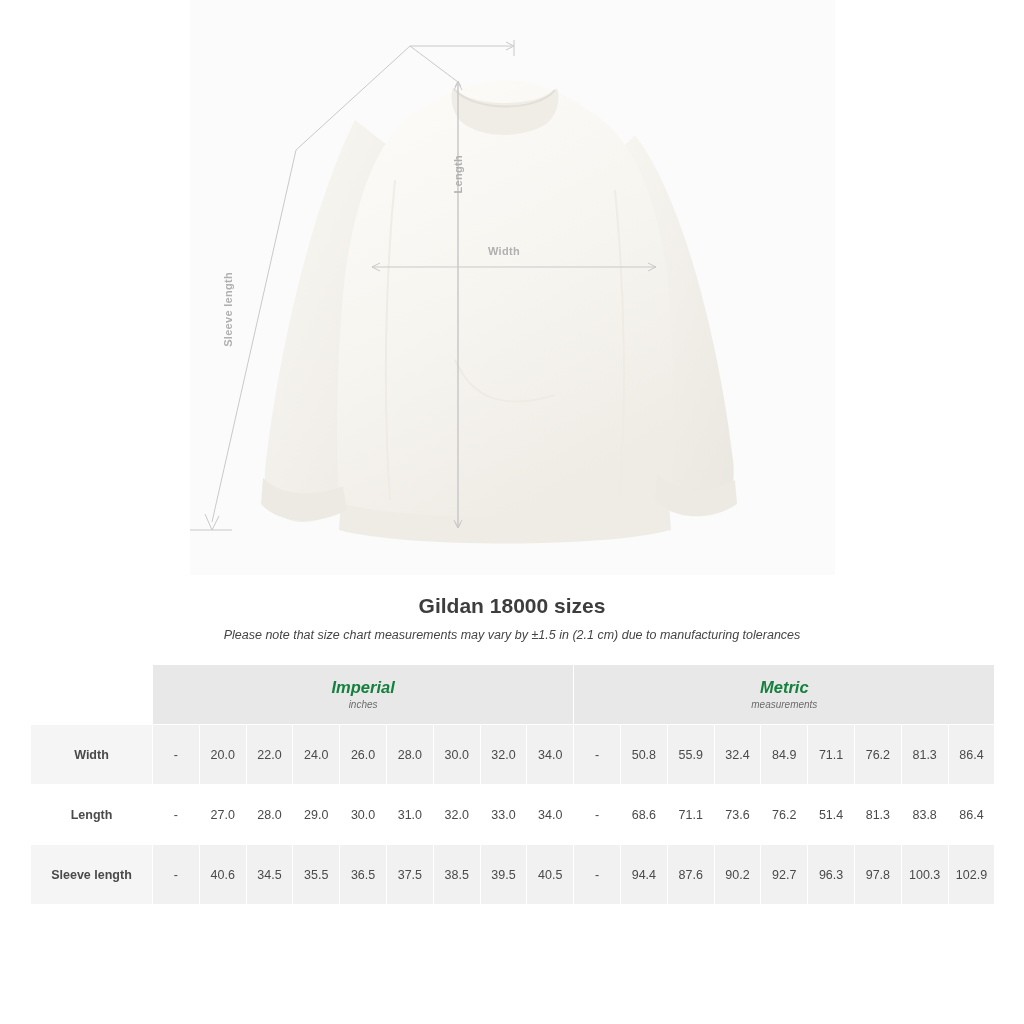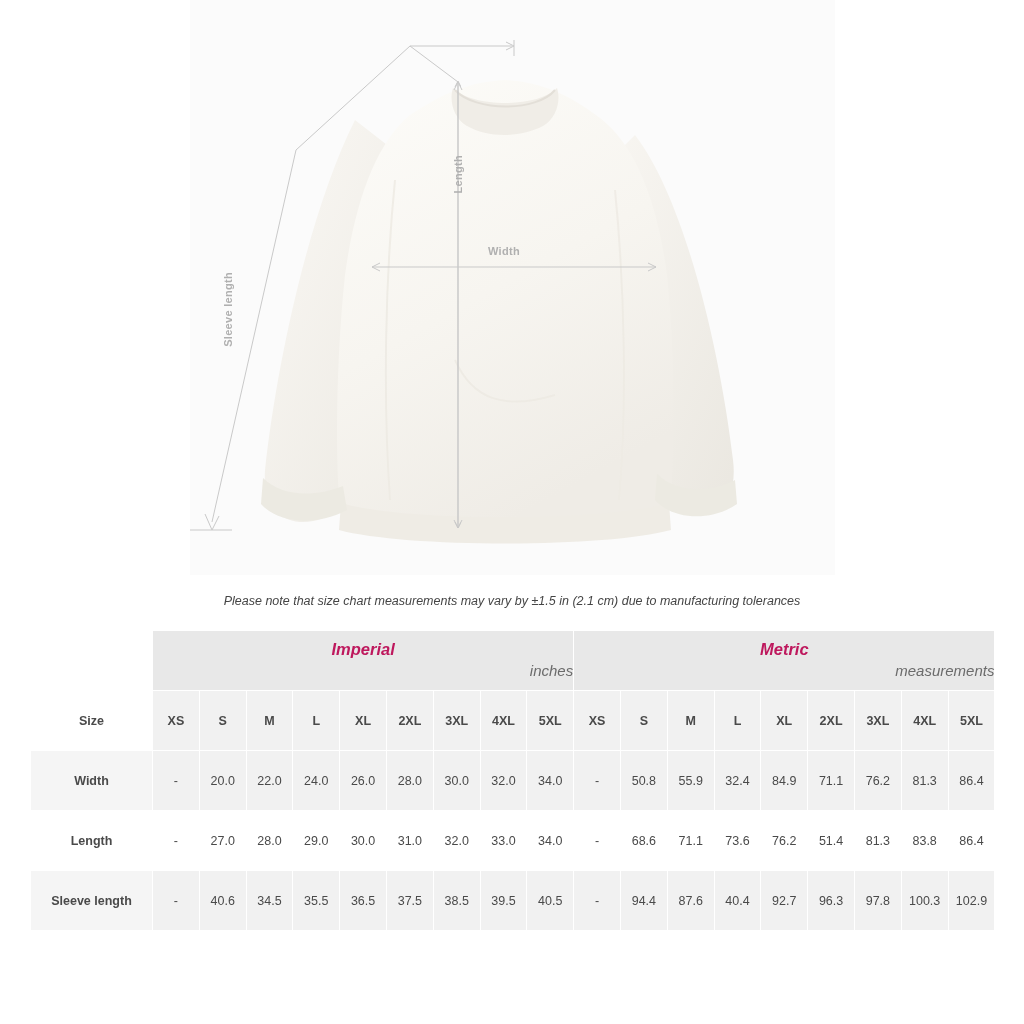--- a/index.html
+++ b/index.html
@@ -102,29 +102,28 @@
   }
   .unit-head {
     background: #e8e8e8;
     height: 72px;
     vertical-align: middle;
   }
   .unit-head .unit-name {
     font-size: 16.5px;
     font-style: italic;
     font-weight: bold;
-    color: #be185d;
+    color: #15803d;
     line-height: 1.25;
   }
   .unit-head .unit-sub {
-    font-size: 15px;
+    font-size: 10px;
     font-style: italic;
     color: #6b6b6b;
     line-height: 1.5;
-    text-align: right;
   }
   .corner-cell {
     background: #ffffff;
     border-color: #ffffff;
   }
   .row-head {
     background: #f5f5f5;
     font-weight: bold;
     font-size: 13px;
     color: #4a4a4a;
@@ -222,20 +221,21 @@
     <path d="M205 514 L212 530 L219 516" fill="none" stroke="#c9c9c9" stroke-width="1"></path>
     <path d="M190 530 L232 530" stroke="#c9c9c9" stroke-width="1"></path>
   </svg>
 
   <span class="measure-label label-length">Length</span>
   <span class="measure-label label-width">Width</span>
   <span class="measure-label label-sleeve">Sleeve length</span>
 </div>
 
 <div class="title-block">
+  <h1 class="chart-title">Gildan 18000 sizes</h1>
   <p class="chart-note">Please note that size chart measurements may vary by ±1.5 in (2.1 cm) due to manufacturing tolerances</p>
 </div>
 
 <div class="table-wrap">
   <table class="size-table">
     <colgroup>
       <col class="size-col">
       <col class="data-col">
         <col class="data-col">
         <col class="data-col">
@@ -259,41 +259,20 @@
         <tr>
           <td class="corner-cell"></td>
           <td class="unit-head" colspan="9">
             <div class="unit-name">Imperial</div>
             <div class="unit-sub">inches</div>
           </td>
           <td class="unit-head" colspan="9">
             <div class="unit-name">Metric</div>
             <div class="unit-sub">measurements</div>
           </td>
-        </tr>
-        <tr>
-          <td class="row-head-alt">Size</td>
-          <td class="col-head">XS</td>
-          <td class="col-head">S</td>
-          <td class="col-head">M</td>
-          <td class="col-head">L</td>
-          <td class="col-head">XL</td>
-          <td class="col-head">2XL</td>
-          <td class="col-head">3XL</td>
-          <td class="col-head">4XL</td>
-          <td class="col-head">5XL</td>
-          <td class="col-head">XS</td>
-          <td class="col-head">S</td>
-          <td class="col-head">M</td>
-          <td class="col-head">L</td>
-          <td class="col-head">XL</td>
-          <td class="col-head">2XL</td>
-          <td class="col-head">3XL</td>
-          <td class="col-head">4XL</td>
-          <td class="col-head">5XL</td>
         </tr>
         <tr>
           <td class="row-head">Width</td>
           <td class="cell-grey">-</td>
           <td class="cell-grey">20.0</td>
           <td class="cell-grey">22.0</td>
           <td class="cell-grey">24.0</td>
           <td class="cell-grey">26.0</td>
           <td class="cell-grey">28.0</td>
           <td class="cell-grey">30.0</td>
@@ -337,21 +316,21 @@
           <td class="cell-grey">34.5</td>
           <td class="cell-grey">35.5</td>
           <td class="cell-grey">36.5</td>
           <td class="cell-grey">37.5</td>
           <td class="cell-grey">38.5</td>
           <td class="cell-grey">39.5</td>
           <td class="cell-grey">40.5</td>
           <td class="cell-grey">-</td>
           <td class="cell-grey">94.4</td>
           <td class="cell-grey">87.6</td>
-          <td class="cell-grey">40.4</td>
+          <td class="cell-grey">90.2</td>
           <td class="cell-grey">92.7</td>
           <td class="cell-grey">96.3</td>
           <td class="cell-grey">97.8</td>
           <td class="cell-grey">100.3</td>
           <td class="cell-grey">102.9</td>
         </tr>
       </tbody>
   </table>
 </div>
 

